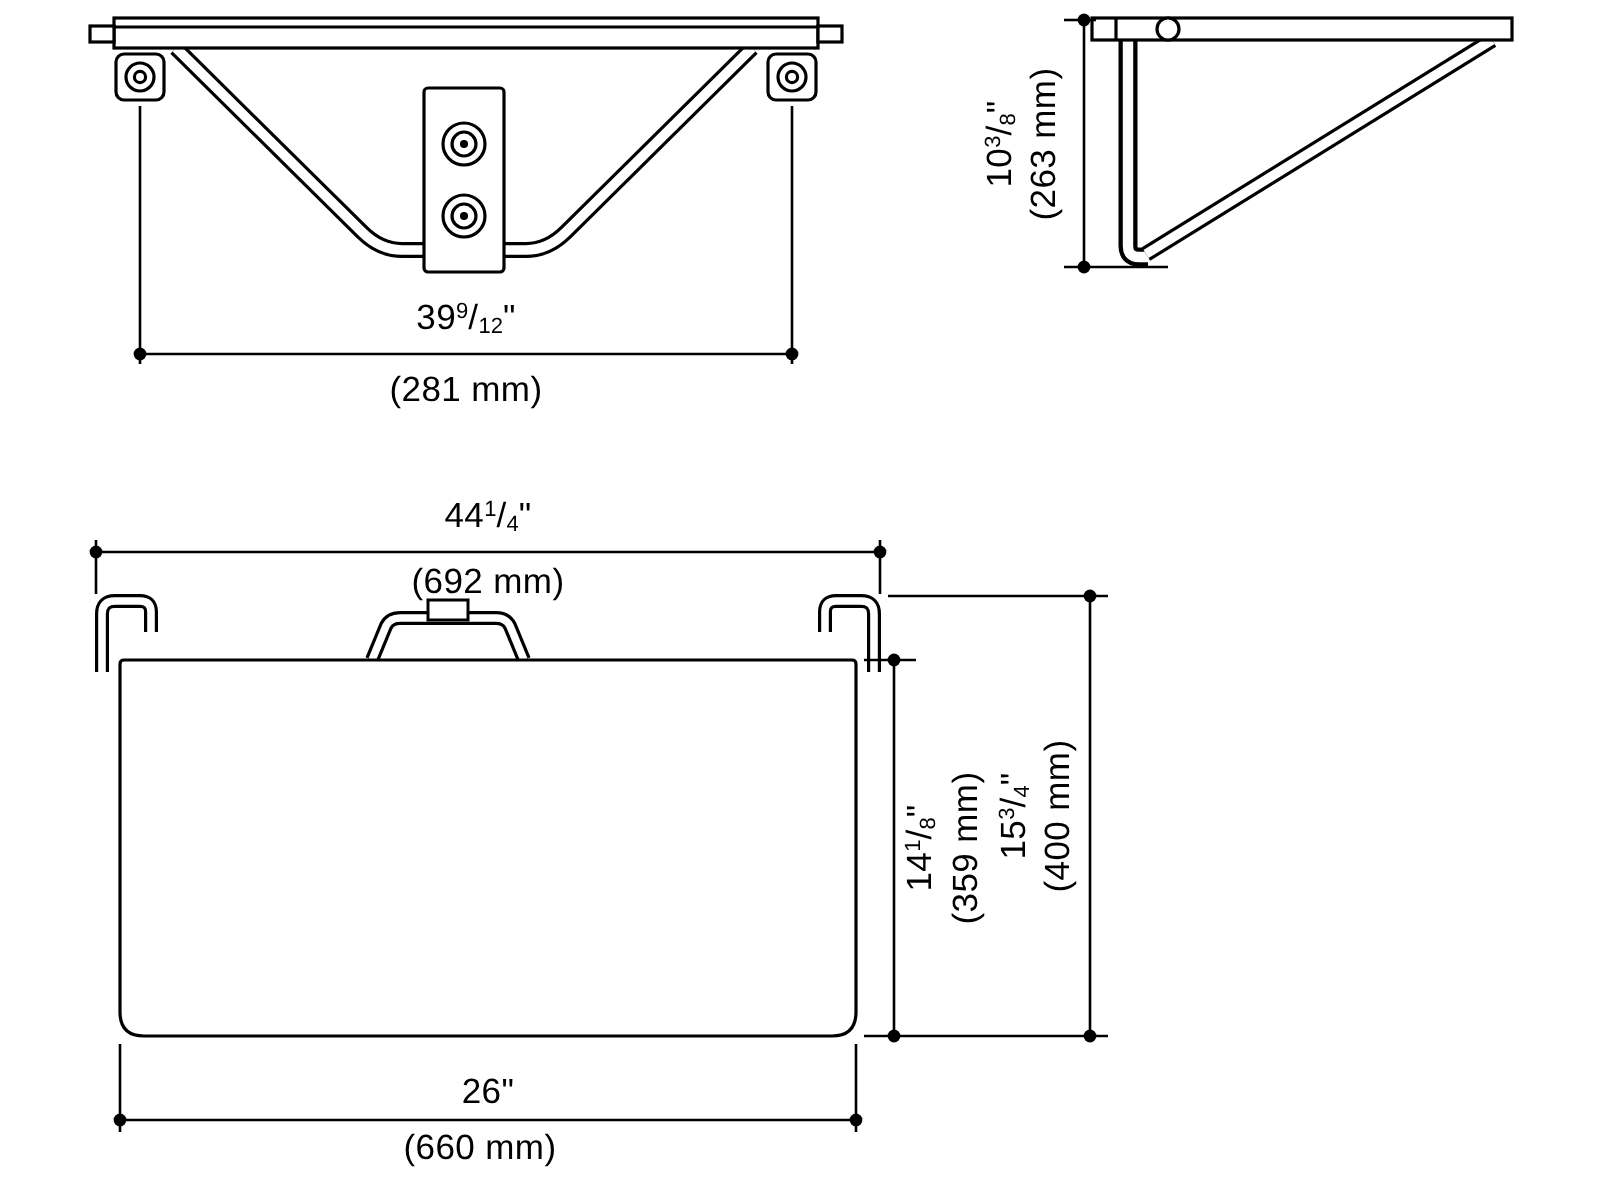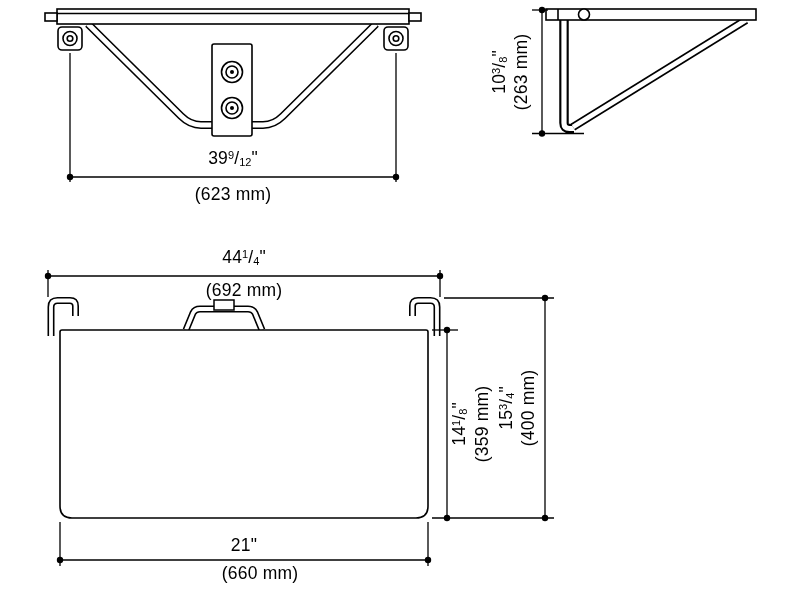--- a/index.html
+++ b/index.html
@@ -142,21 +142,21 @@
         <circle cx="60" cy="560" r="3.2" fill="#000" stroke="none"></circle>
         <circle cx="428" cy="560" r="3.2" fill="#000" stroke="none"></circle>
       </g>
     </g>
   </svg>
 
   <div class="dim-label" style="left:233px;top:159px;">
     <span>39</span><sup>9</sup><span>/</span><sub>12</sub><span>"</span>
   </div>
   <div class="dim-label" style="left:233px;top:195px;">
-    <span>(623 mm)</span>
+    <span>(281 mm)</span>
   </div>
 
   <div class="dim-label rot" style="left:500px;top:72px;">
     <span>10</span><sup>3</sup><span>/</span><sub>8</sub><span>"</span>
   </div>
   <div class="dim-label rot" style="left:522px;top:72px;">
     <span>(263 mm)</span>
   </div>
 
   <div class="dim-label" style="left:244px;top:258px;">
@@ -174,19 +174,19 @@
   </div>
 
   <div class="dim-label rot" style="left:507px;top:408px;">
     <span>15</span><sup>3</sup><span>/</span><sub>4</sub><span>"</span>
   </div>
   <div class="dim-label rot" style="left:529px;top:408px;">
     <span>(400 mm)</span>
   </div>
 
   <div class="dim-label" style="left:244px;top:546px;">
-    <span>21</span><span>"</span>
+    <span>26</span><span>"</span>
   </div>
-  <div class="dim-label" style="left:260px;top:574px;">
+  <div class="dim-label" style="left:240px;top:574px;">
     <span>(660 mm)</span>
   </div>
 
 </div>
 
 </body></html>

